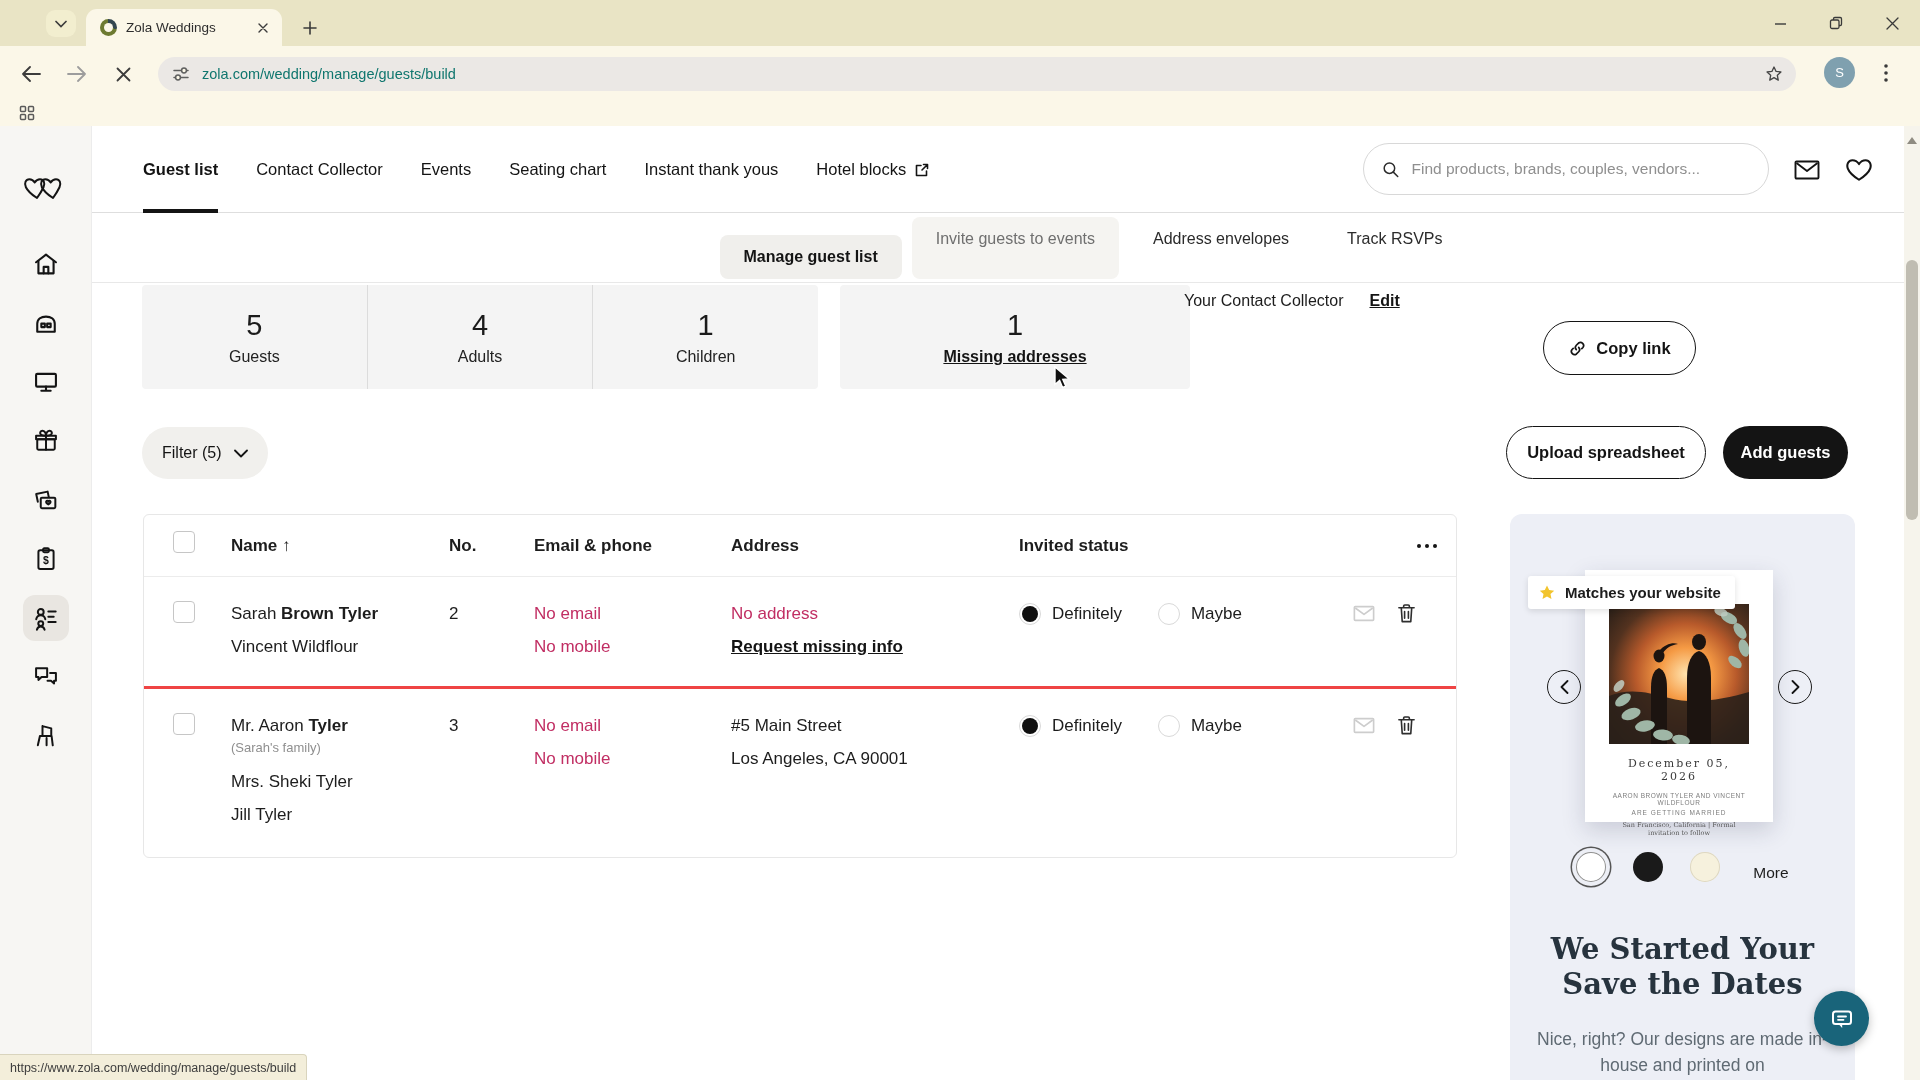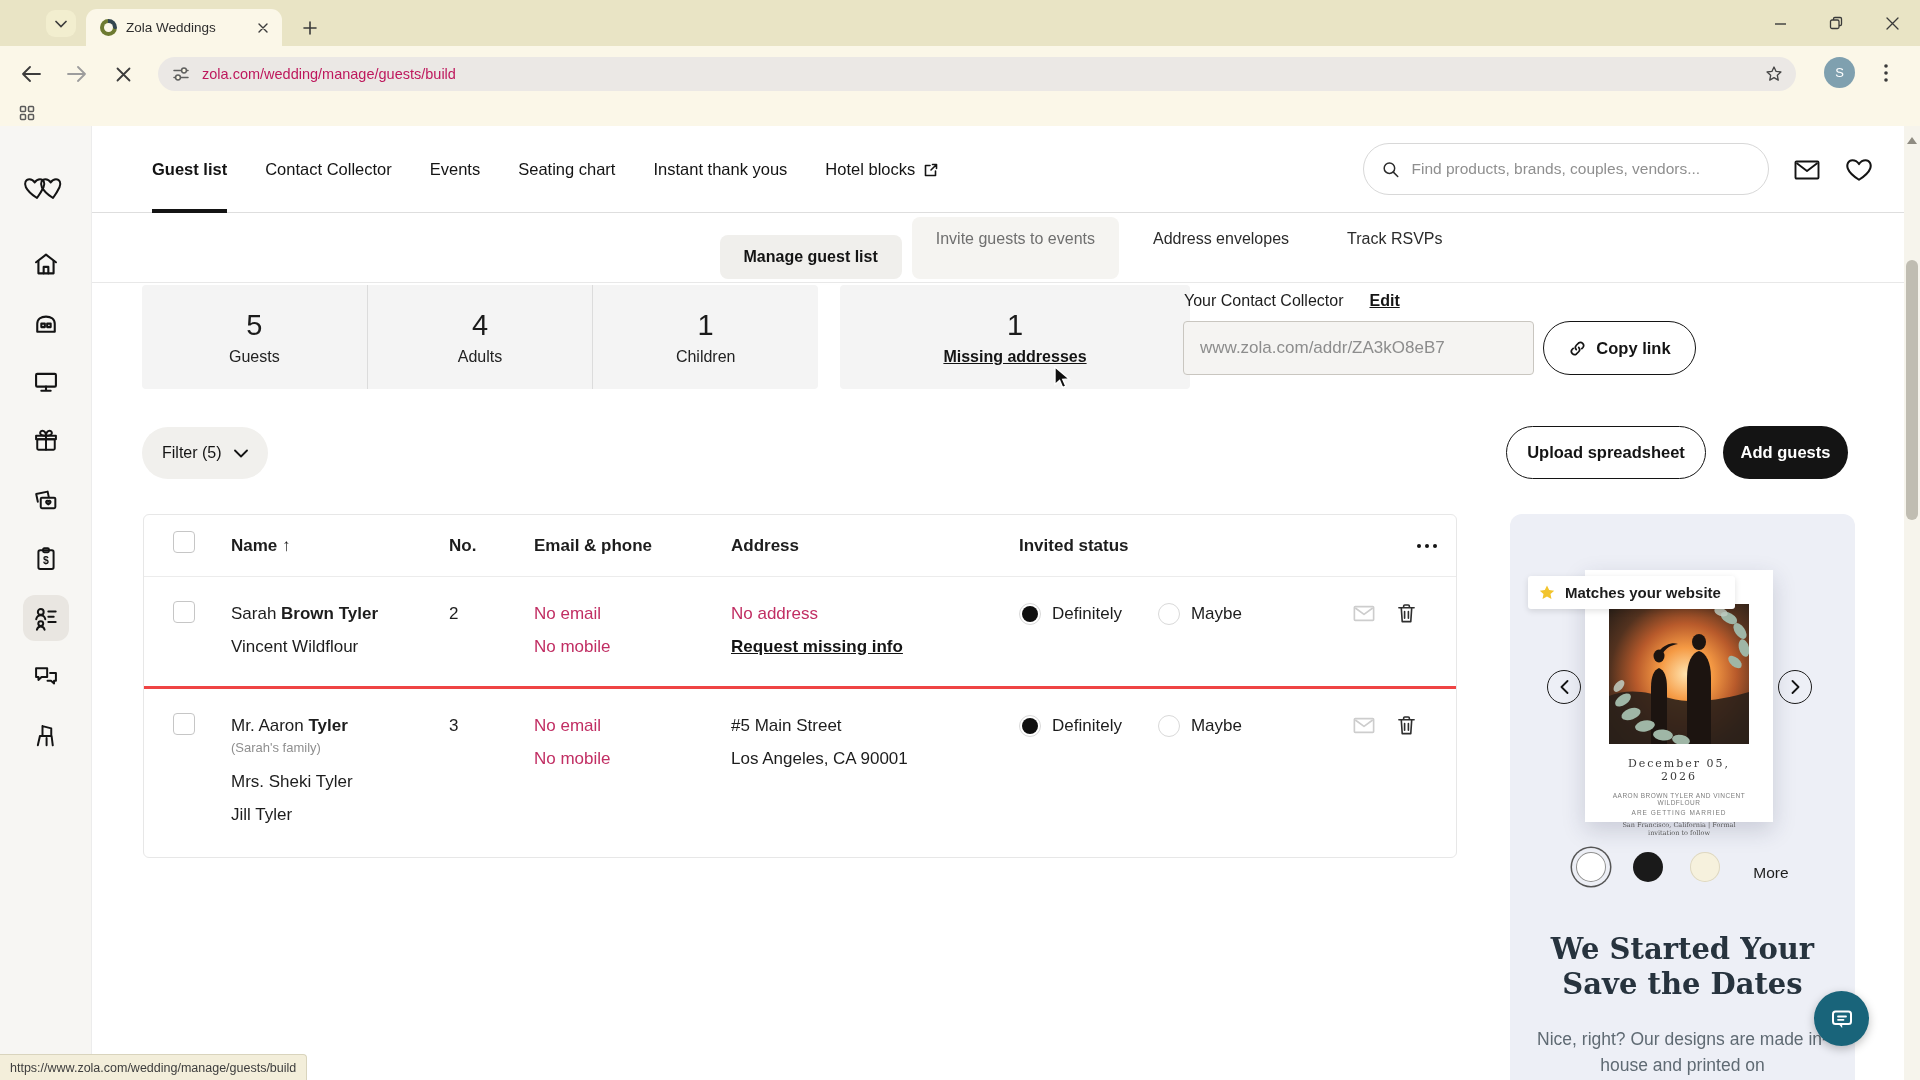--- a/index.html
+++ b/index.html
@@ -15,39 +15,39 @@
   .favicon::after { content:""; position:absolute; inset:4px; background:#fbf7e8; border-radius:50%; }
   .tab-title { font-size:13.5px; color:#2e2e2e; flex:1; white-space:nowrap; overflow:hidden; }
   .tab-close { width:18px; height:18px; display:flex; align-items:center; justify-content:center; border-radius:50%; color:#3c3c3c; }
   .newtab-btn { position:absolute; left:296px; top:14px; width:28px; height:28px; display:flex; align-items:center; justify-content:center; color:#3a3a3a; }
   .win-controls { position:absolute; right:0; top:0; height:46px; display:flex; }
   .win-btn { width:56px; height:100%; display:flex; align-items:center; justify-content:center; color:#3a3a3a; }
 
   .toolbar { position:absolute; left:0; top:46px; width:1920px; height:54px; background:#fbf7e8; }
   .nav-icon-btn { position:absolute; top:13px; width:30px; height:30px; display:flex; align-items:center; justify-content:center; }
   .omnibox { position:absolute; left:158px; top:11px; width:1638px; height:34px; background:#ebe8e5; border-radius:17px; display:flex; align-items:center; padding:0 12px 0 14px; gap:12px; }
-  .omni-url { font-size:14.5px; color:#be185d; flex:1; }
+  .omni-url { font-size:14.5px; color:#0f766e; flex:1; }
   .avatar { position:absolute; left:1824px; top:11px; width:31px; height:31px; border-radius:50%; background:#7fa0af; color:#fff; font-size:13px; display:flex; align-items:center; justify-content:center; }
   .kebab { position:absolute; left:1872px; top:13px; width:28px; height:28px; display:flex; align-items:center; justify-content:center; }
 
   .bookmarksbar { position:absolute; left:0; top:100px; width:1920px; height:26px; background:#fbf7e8; }
   .apps-grid { position:absolute; left:16px; top:2px; width:22px; height:22px; display:flex; align-items:center; justify-content:center; }
 
   
   .viewport { position:absolute; left:0; top:126px; width:1920px; height:954px; background:#fff; }
 
   
   .rail { position:absolute; left:0; top:0; width:92px; height:954px; background:#f7f6f3; border-right:1px solid #ececec; }
   .rail-logo { position:absolute; left:23px; top:48px; }
   .rail-item { position:absolute; left:23px; width:46px; height:46px; display:flex; align-items:center; justify-content:center; border-radius:12px; }
   .rail-item.active { background:#e9e6e1; }
 
   
   .appheader { position:absolute; left:92px; top:0; width:1812px; height:87px; background:#fff; border-bottom:1px solid #dedede; }
-  .mainnav { position:absolute; left:60px; top:0; height:87px; display:flex; align-items:center; gap:38px; }
+  .mainnav { position:absolute; left:51px; top:0; height:87px; display:flex; align-items:center; gap:38px; }
   .mainnav .navtab { font-size:16.5px; color:#141414; position:relative; height:87px; display:flex; align-items:center; gap:8px; white-space:nowrap; }
   .mainnav .navtab.active { font-weight:700; }
   .mainnav .navtab.active::after { content:""; position:absolute; left:0; right:0; bottom:0; height:4px; background:#141414; }
   .hdr-search { position:absolute; left:1271px; top:17px; width:406px; height:52px; border:1px solid #d8d8d8; border-radius:26px; background:#fff; display:flex; align-items:center; padding:0 18px; gap:12px; }
   .hdr-search input { border:none; outline:none; background:transparent; font-size:15.5px; width:100%; font-family:inherit; color:#333; }
   .hdr-search input::placeholder { color:#8f8f8f; }
   .hdr-icon { position:absolute; top:29px; width:30px; height:30px; display:flex; align-items:center; justify-content:center; }
 
   
   .subnav { position:absolute; left:92px; top:87px; width:1812px; height:70px; background:#fff; border-bottom:1px solid #e8e8e8; display:flex; align-items:center; justify-content:center; gap:10px; transform:none; }
@@ -369,23 +369,20 @@
       </div>
     </div>
     <div class="stats-card stats-missing">
       <span class="stat-value">1</span>
       <span class="missing-label">Missing addresses</span>
     </div>
 
     <div class="cc-title-row">
       <span class="cc-title">Your Contact Collector</span>
       <span class="cc-edit">Edit</span>
-    </div>
-    <div class="cc-input">
-      <span>www.zola.com/addr/ZA3kO8eB7</span>
     </div>
     <div class="cc-copy">
       <svg width="19" height="19" viewBox="0 0 24 24" fill="none" stroke="#141414" stroke-width="2.1" stroke-linecap="round" stroke-linejoin="round">
           <path d="M10.5 13.5a4 4 0 0 1 0-5.6l2.8-2.8a4 4 0 0 1 5.6 5.6l-1.5 1.5"></path>
           <path d="M13.5 10.5a4 4 0 0 1 0 5.6l-2.8 2.8a4 4 0 0 1-5.6-5.6l1.5-1.5"></path>
         </svg>
       <span>Copy link</span>
     </div>
 
     <div class="filter-pill">

